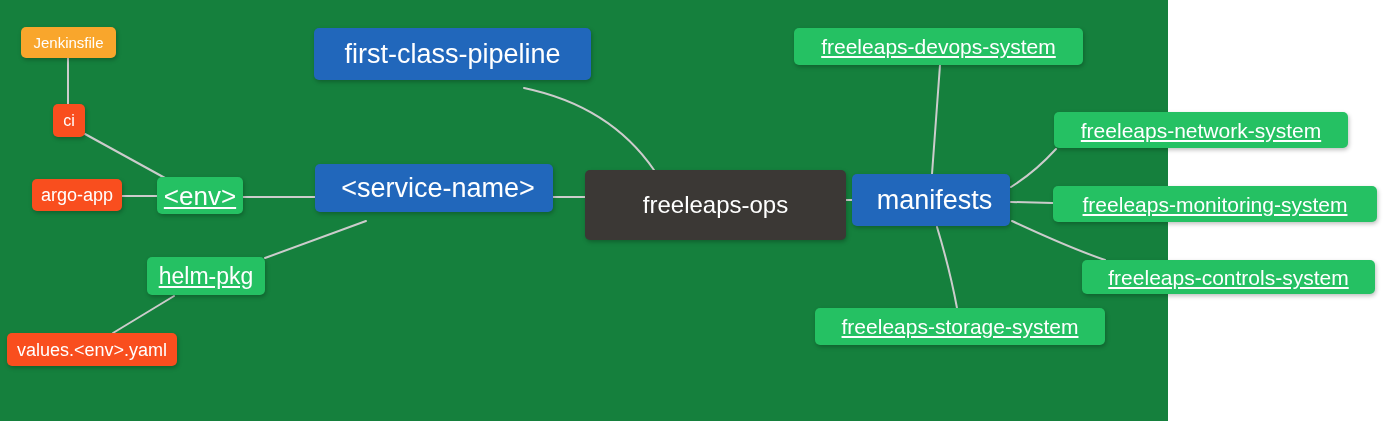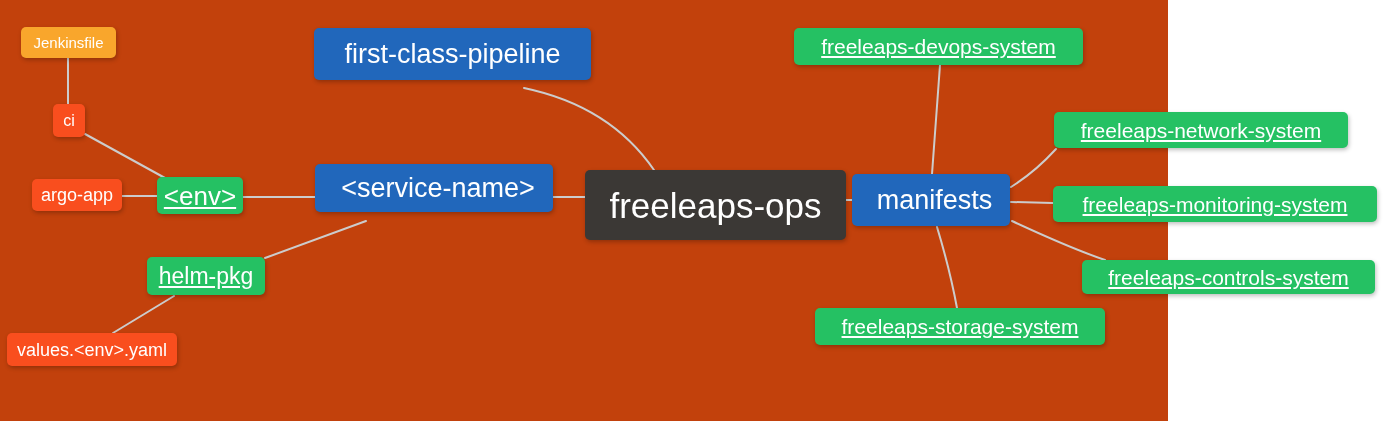--- a/index.html
+++ b/index.html
@@ -7,29 +7,29 @@
     --branch-color:#2167bb;
     --green-color:#25c163;
     --red-color:#f94e1e;
     --amber-color:#f9a62c;
     --edge-color:#cccccc;
     --text-color:#ffffff;
   }
   *{margin:0;padding:0;box-sizing:border-box;}
   html,body{width:1390px;height:421px;background:#ffffff;overflow:hidden;
     font-family:"Liberation Sans", sans-serif;}
-  .canvas{position:relative;width:1168px;height:421px;background:#c2410c;}
+  .canvas{position:relative;width:1168px;height:421px;background:#15803d;}
   .edges{position:absolute;left:0;top:0;width:1390px;height:421px;}
   .edges path{stroke:var(--edge-color);stroke-width:2;fill:none;stroke-linecap:round;}
   .node{
     position:absolute;display:flex;align-items:center;justify-content:center;
     color:var(--text-color);border-radius:5px;white-space:nowrap;
     box-shadow:1px 2px 4px rgba(0,0,0,0.25);cursor:pointer;line-height:1;
   }
-  .node.root{background:var(--root-color);font-size:35px;}
+  .node.root{background:var(--root-color);font-size:24px;}
   .node.branch{background:var(--branch-color);font-size:27px;}
   .node.green{background:var(--green-color);text-decoration:underline;}
   .node.red{background:var(--red-color);}
   .node.amber{background:var(--amber-color);}
   .sys{font-size:21px;}
 </style>
 </head>
 <body>
 
 <div class="canvas">

